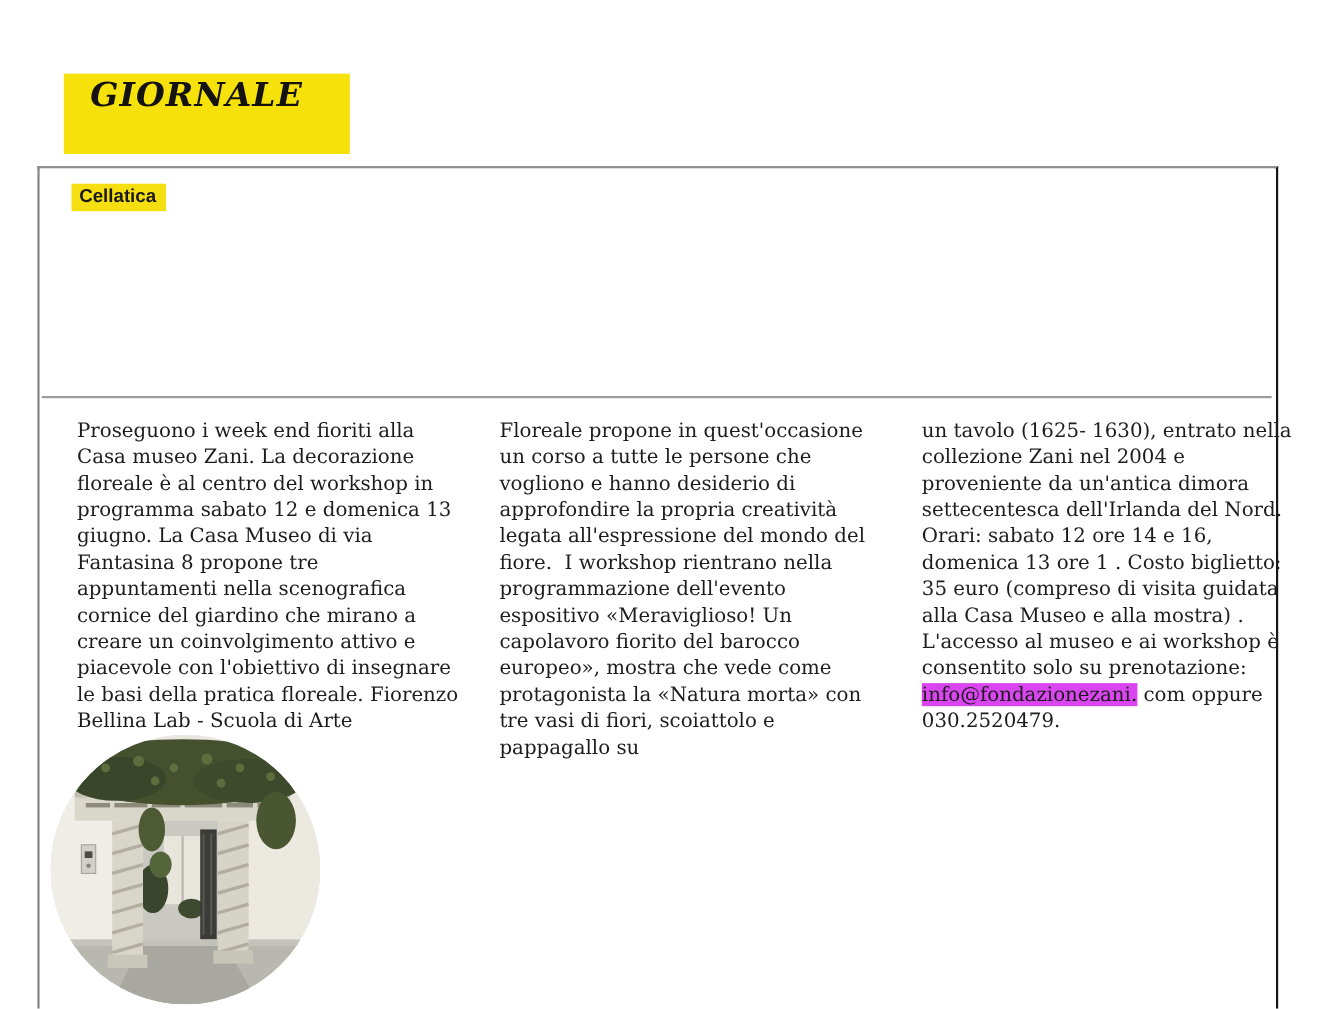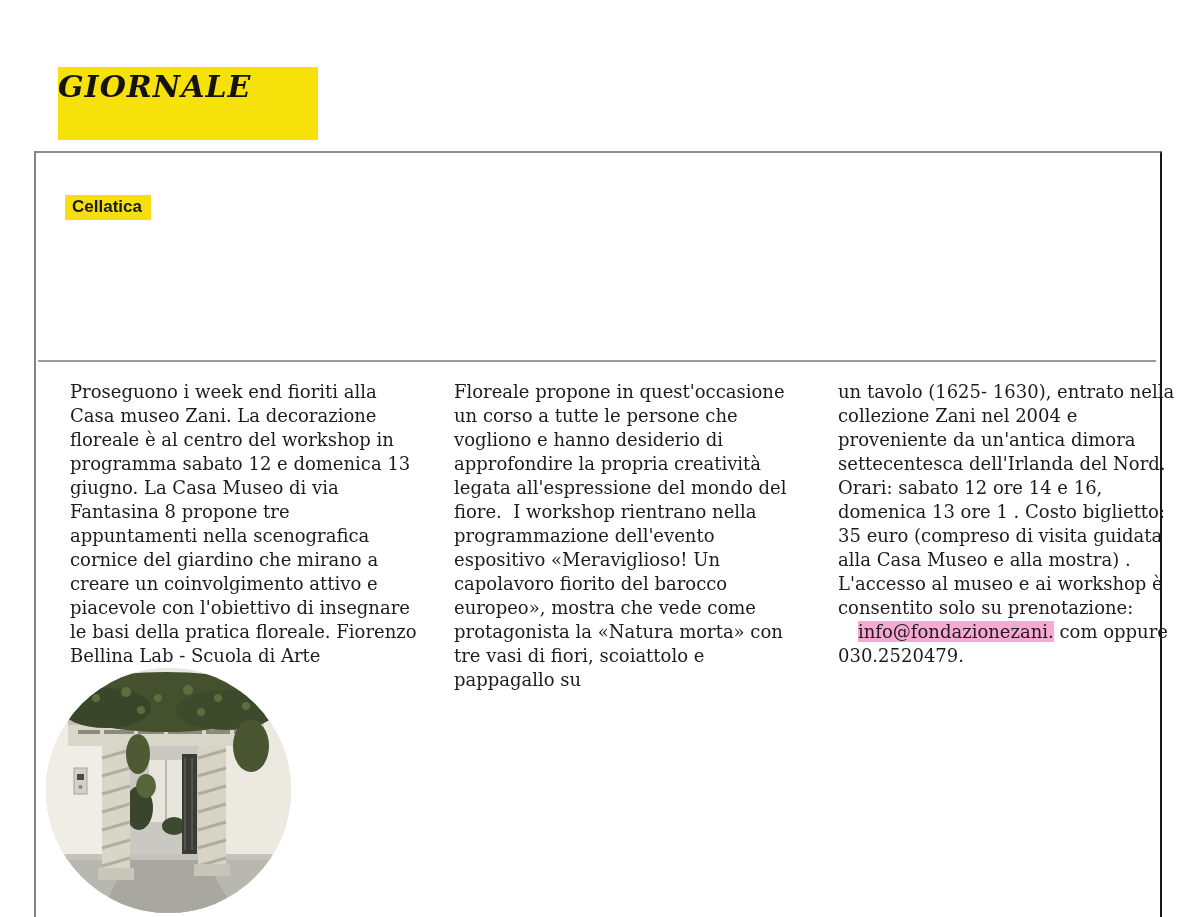--- a/index.html
+++ b/index.html
@@ -8,54 +8,53 @@
     font-family:"Liberation Sans",sans-serif;overflow:hidden;
   }
   
   .logo{
     position:absolute;left:58px;top:67px;width:260px;height:73px;
     background:#f6e20a;color:#15130f;
     font-family:"DejaVu Serif",serif;font-weight:bold;font-style:italic;
     font-size:30px;line-height:33px;letter-spacing:1px;
     padding-top:3px;box-sizing:border-box;
   }
-  .logo .l1{}
+  .logo .l1{padding-left:24px;}
   .logo .l2{padding-left:12px;}
   
   .article-box{
     position:absolute;left:34px;top:151px;width:1128px;height:766px;
     box-sizing:border-box;
     border-top:2px solid #8d8d8d;border-left:2px solid #848484;border-right:2px solid #161616;
   }
   .tag{
     position:absolute;left:29px;top:14px;
     background:#f5df11;color:#191919;
     font-weight:bold;font-size:17px;line-height:20px;
     padding:2px 9px 3px 7px;
-    margin-top:28px;
   }
   .headline{
     position:absolute;left:29px;top:48px;width:420px;
     color:#1d1d1b;font-weight:bold;font-size:28px;line-height:32px;
     letter-spacing:-0.3px;white-space:pre-line;
   }
   .divider{
     position:absolute;left:2px;right:4px;top:207px;
     border-top:2px solid #9b9b9b;
   }
   
   .columns{
     position:absolute;left:34px;top:227px;width:1084px;
     display:grid;grid-template-columns:352px 352px 352px;column-gap:14px;
     font-family:"DejaVu Serif",serif;font-size:18px;line-height:24px;color:#1c1c1c;
     text-align:left;
     gap:32px;
   }
   .col{white-space:pre-wrap;}
-  .hl{background:#f9a8d4;margin-left:20px;}
+  .hl{background:#d946ef;}
   
   .photo{
     position:absolute;left:10px;top:515px;width:245px;height:245px;
     border-radius:50%;overflow:hidden;background:#e6e4dd;
   }
   .photo svg{display:block;}
 </style>
 </head>
 <body>
 

